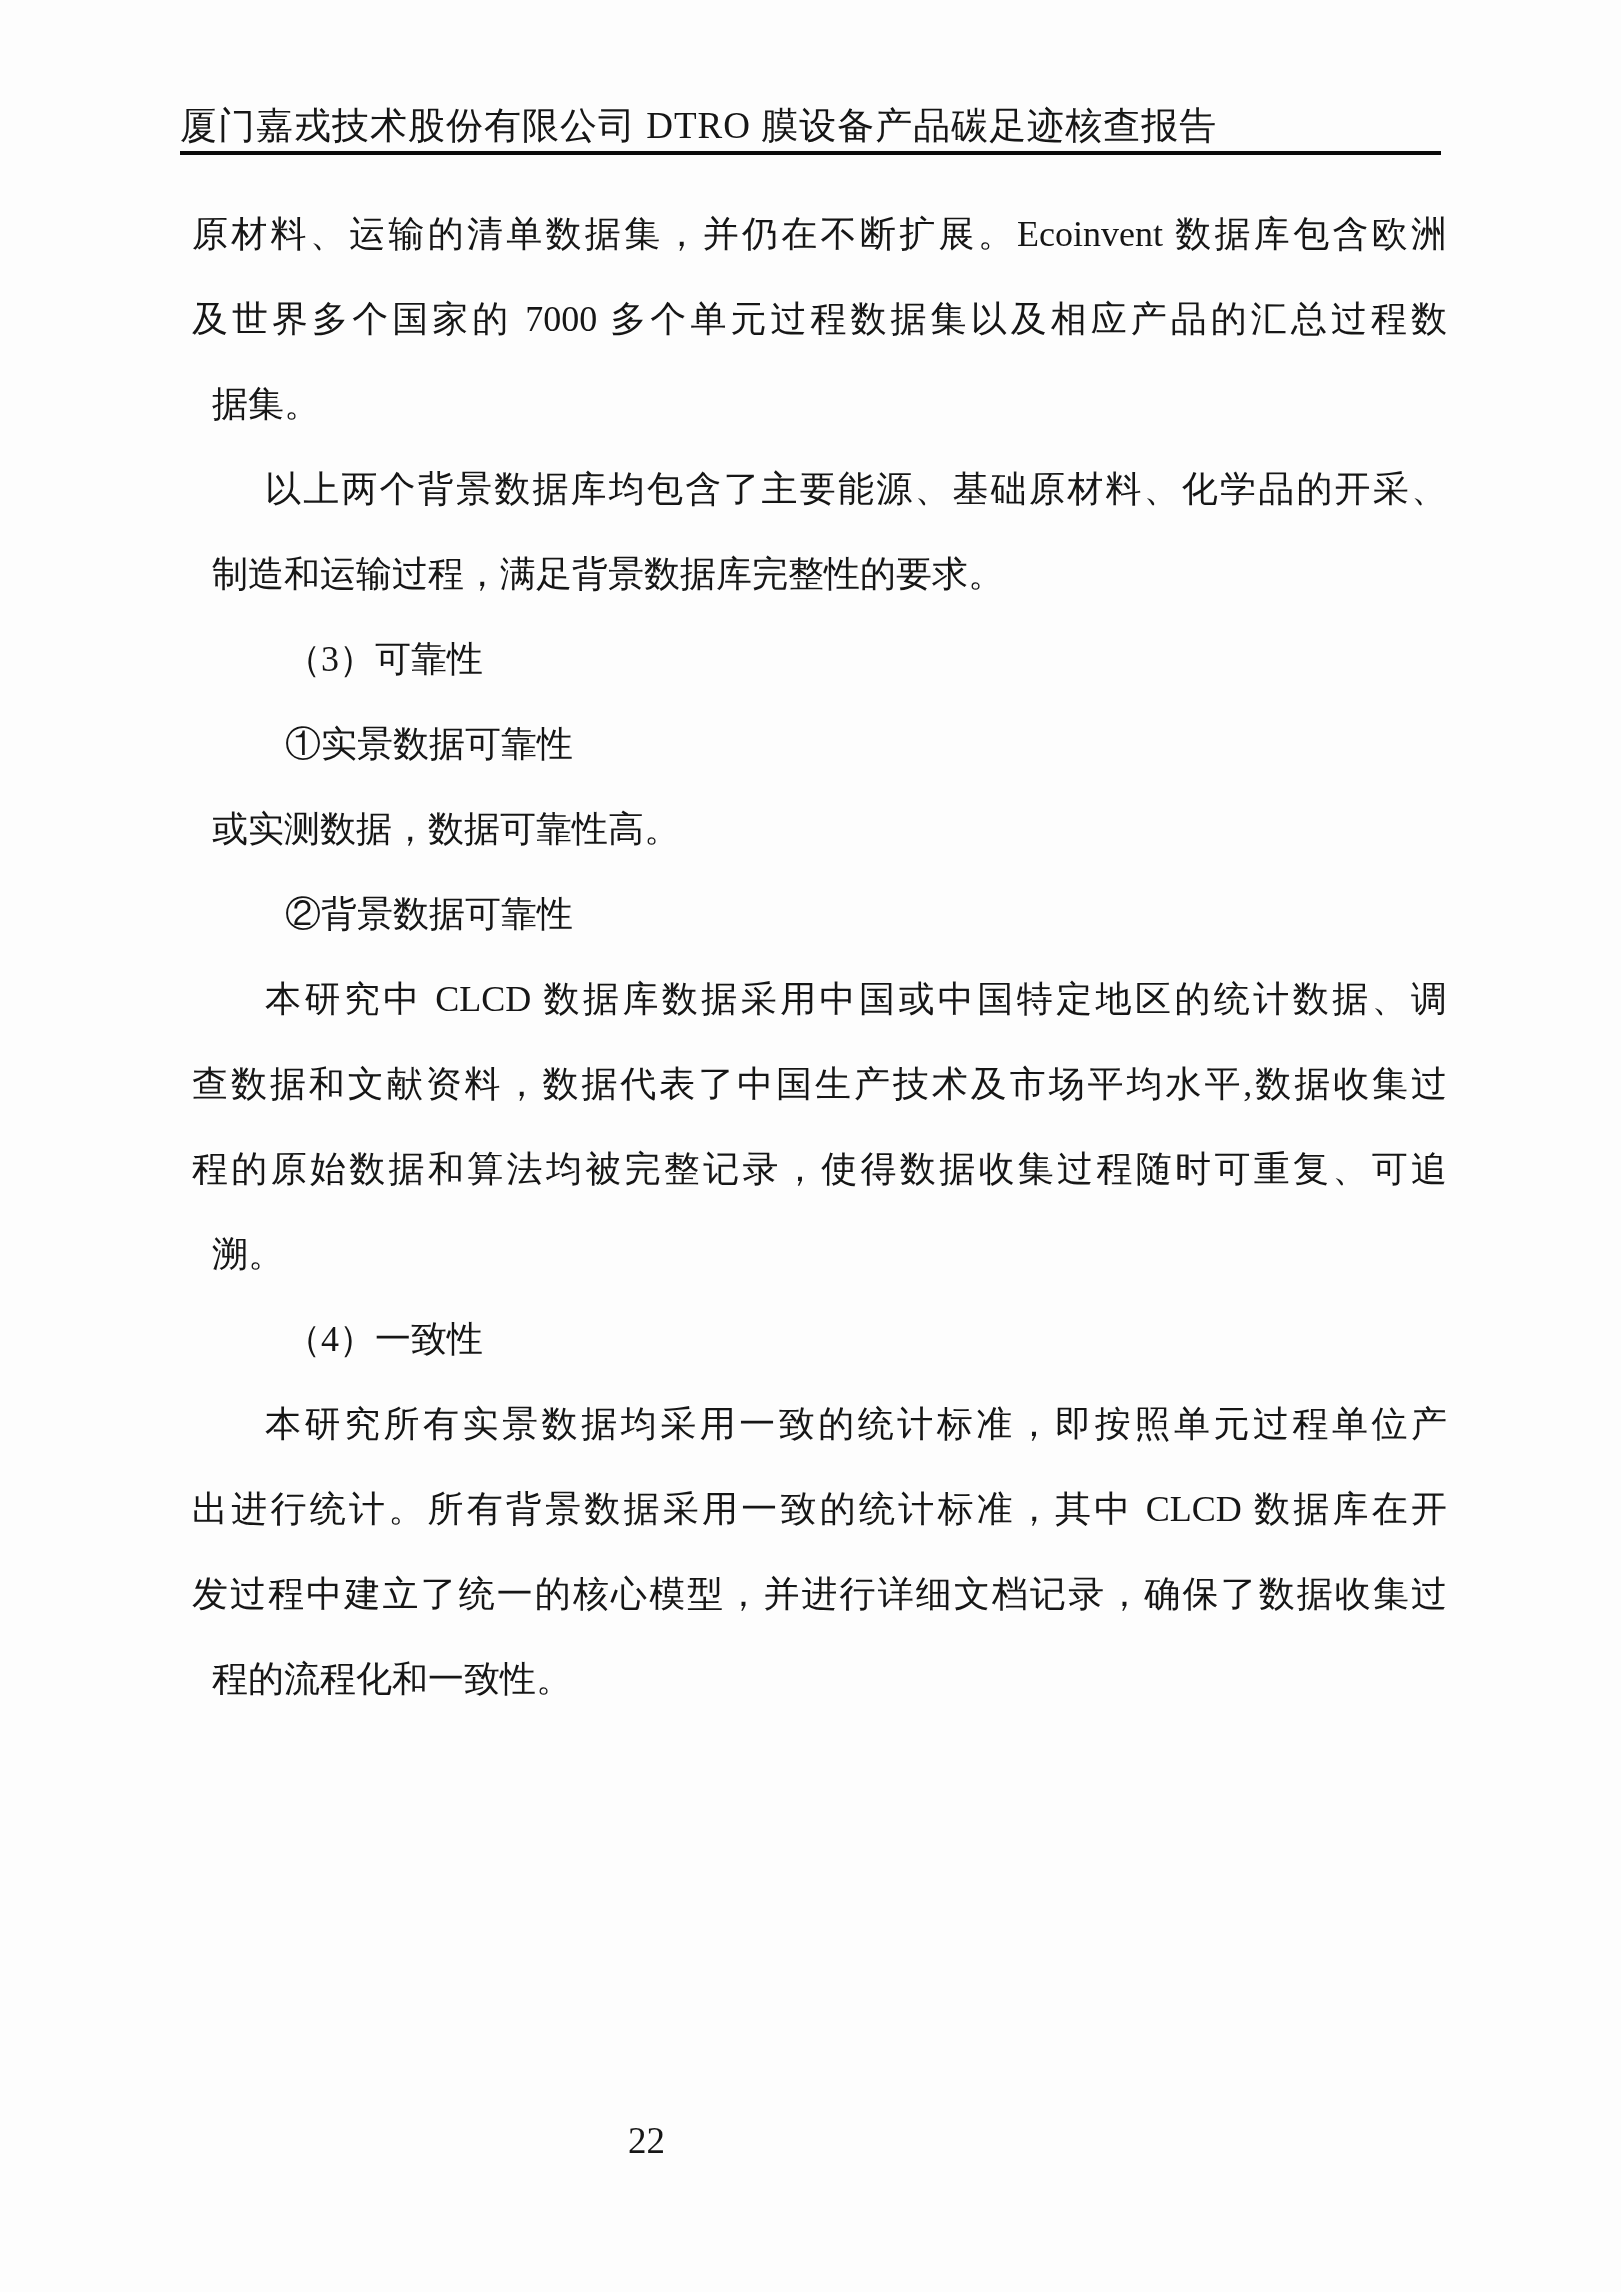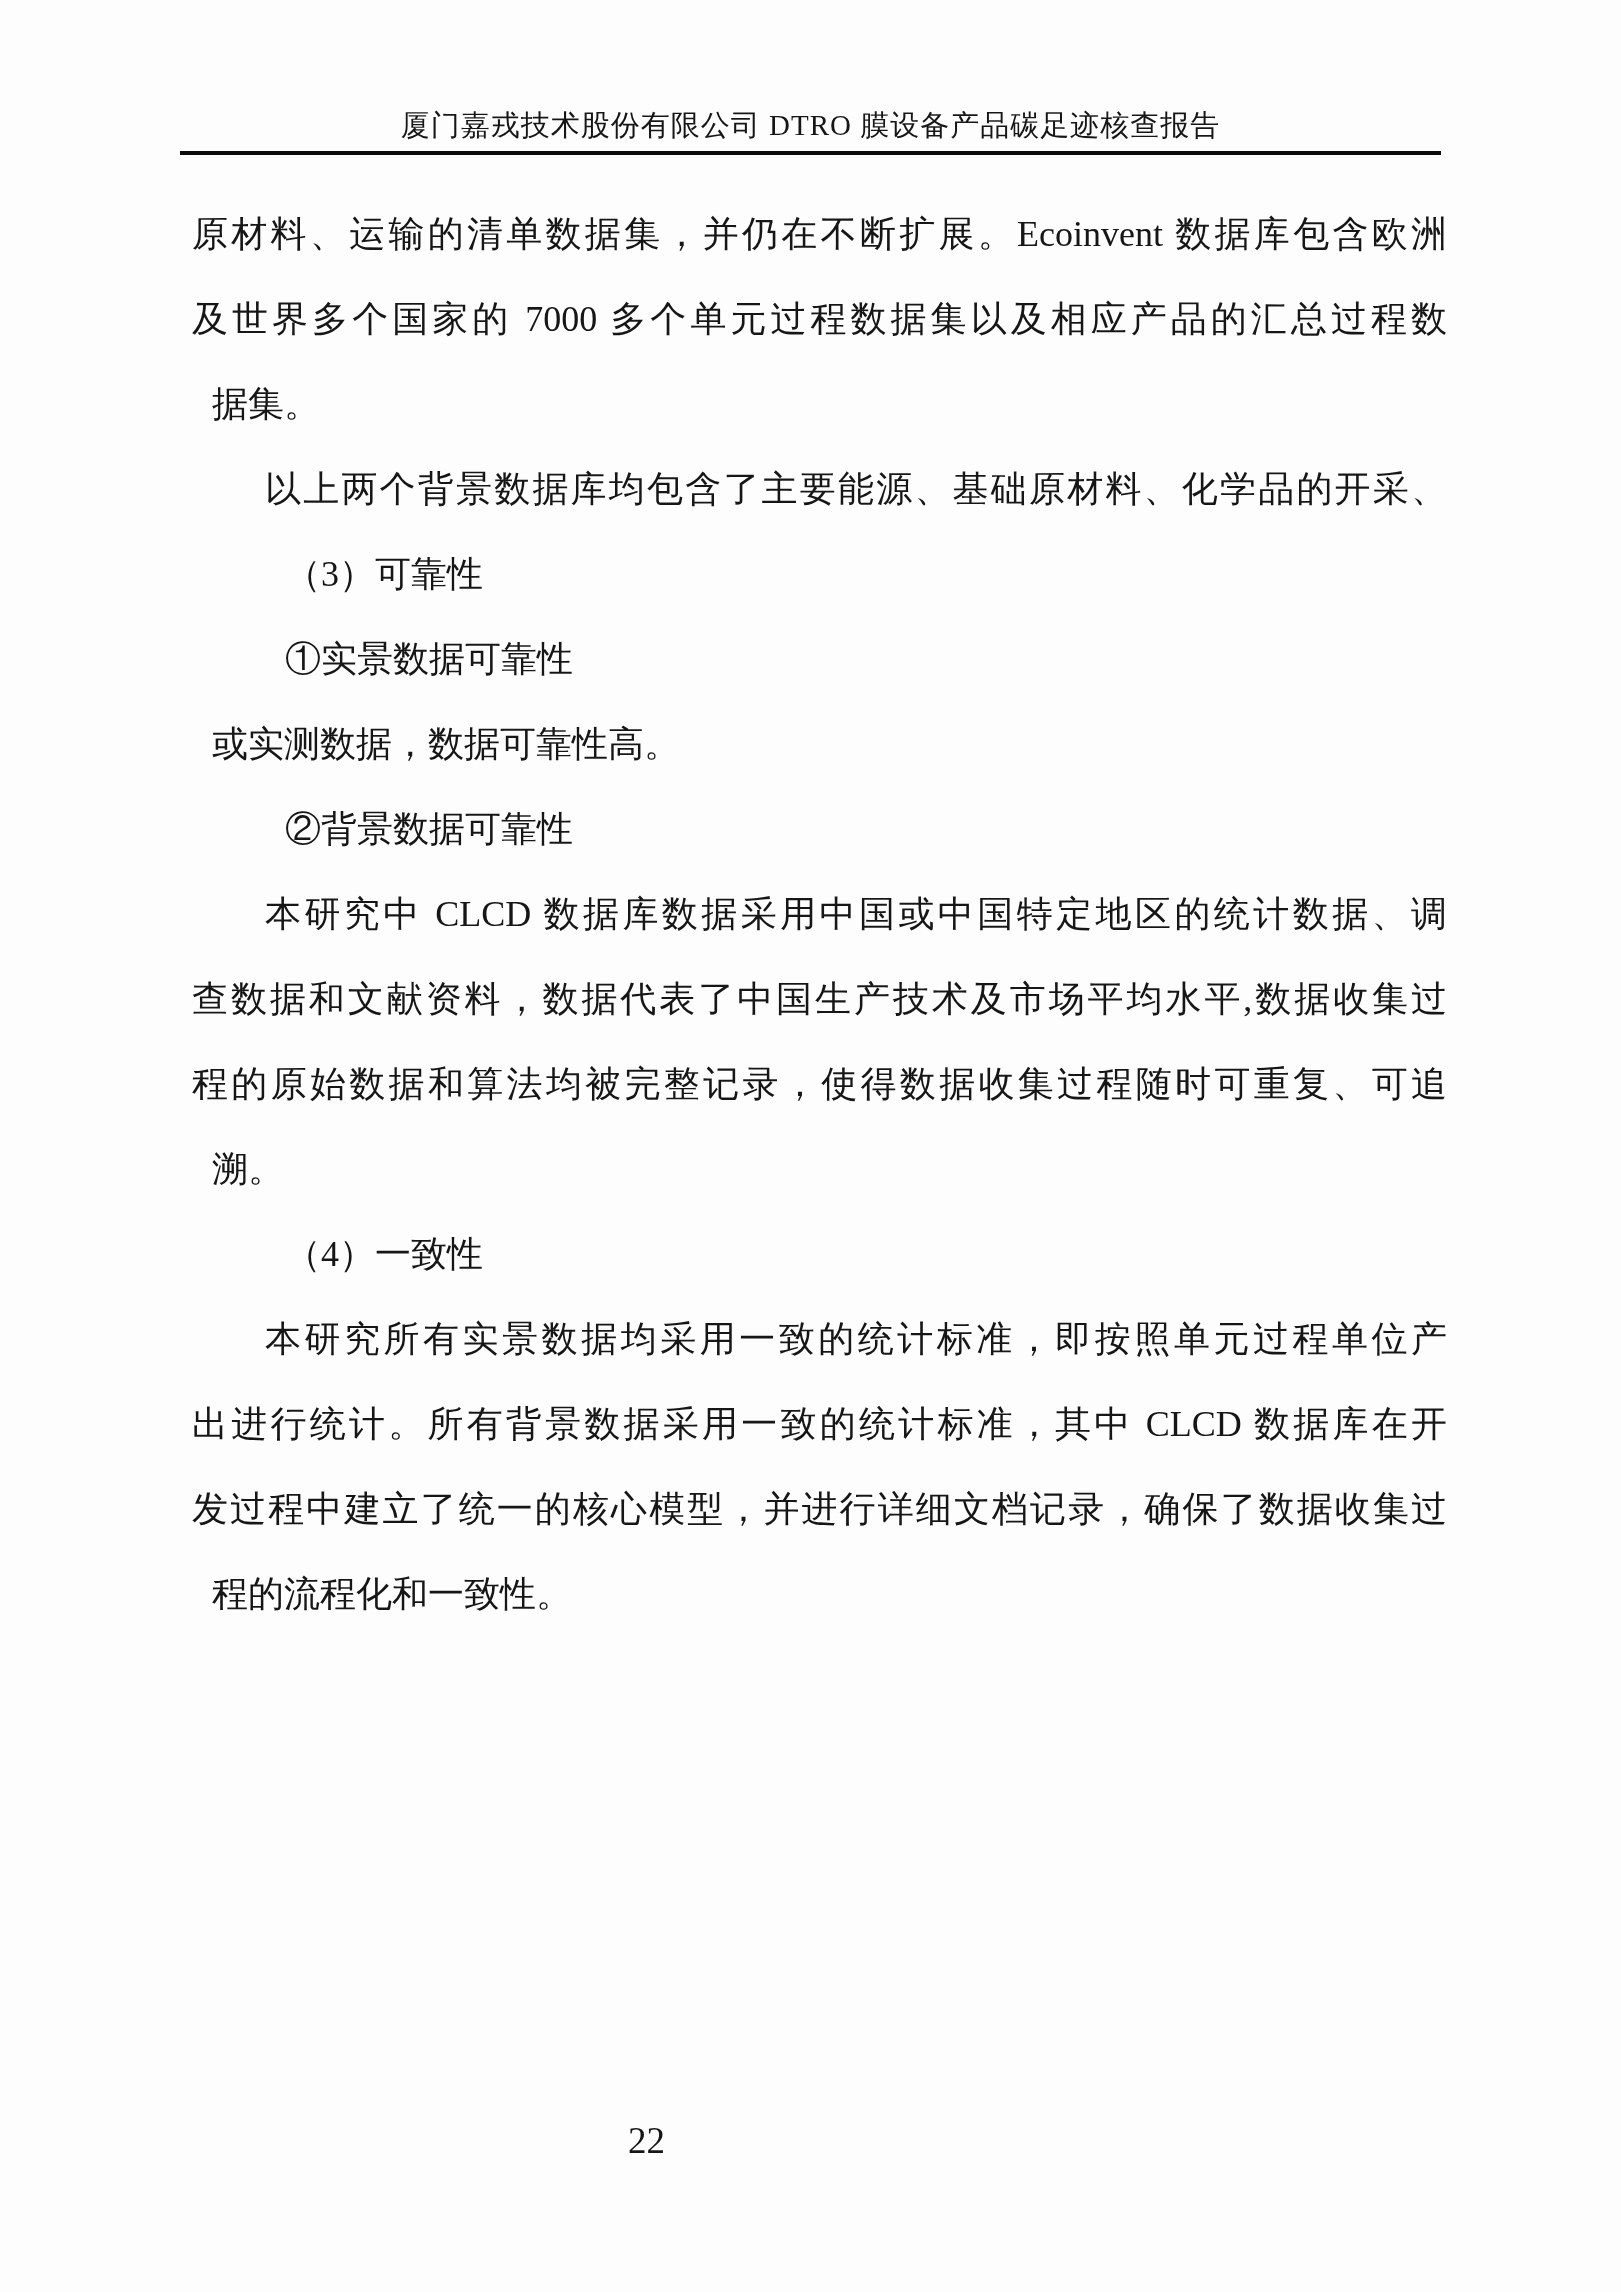--- a/index.html
+++ b/index.html
@@ -16,22 +16,21 @@
     color: #161616;
     font-family: "Liberation Serif", "DejaVu Serif", serif;
     overflow: hidden;
   }
   
   .page-header {
     position: absolute;
     left: 180px;
     top: 104px;
     width: 1261px;
-    text-align: center;
-    font-size: 29px;
+    font-size: 37px;
     line-height: 43px;
     letter-spacing: 1px;
     white-space: nowrap;
   }
   .header-rule {
     position: absolute;
     left: 180px;
     top: 151px;
     width: 1261px;
     height: 3.9px;
@@ -78,20 +77,21 @@
 
   <div class="page-header">厦门嘉戎技术股份有限公司 DTRO 膜设备产品碳足迹核查报告</div>
 
   <div class="header-rule"></div>
 
   <div class="doc-body">
     <div class="line">原材料、运输的清单数据集，并仍在不断扩展。Ecoinvent 数据库包含欧洲</div>
     <div class="line">及世界多个国家的 7000 多个单元过程数据集以及相应产品的汇总过程数</div>
     <div class="line end">据集。</div>
     <div class="line indent">以上两个背景数据库均包含了主要能源、基础原材料、化学品的开采、</div>
+    <div class="line end">制造和运输过程，满足背景数据库完整性的要求。</div>
     <div class="line indent end">（3）可靠性</div>
     <div class="line indent end">①实景数据可靠性</div>
     <div class="line end">或实测数据，数据可靠性高。</div>
     <div class="line indent end">②背景数据可靠性</div>
     <div class="line indent">本研究中 CLCD 数据库数据采用中国或中国特定地区的统计数据、调</div>
     <div class="line">查数据和文献资料，数据代表了中国生产技术及市场平均水平,数据收集过</div>
     <div class="line">程的原始数据和算法均被完整记录，使得数据收集过程随时可重复、可追</div>
     <div class="line end">溯。</div>
     <div class="line indent end">（4）一致性</div>
     <div class="line indent">本研究所有实景数据均采用一致的统计标准，即按照单元过程单位产</div>

